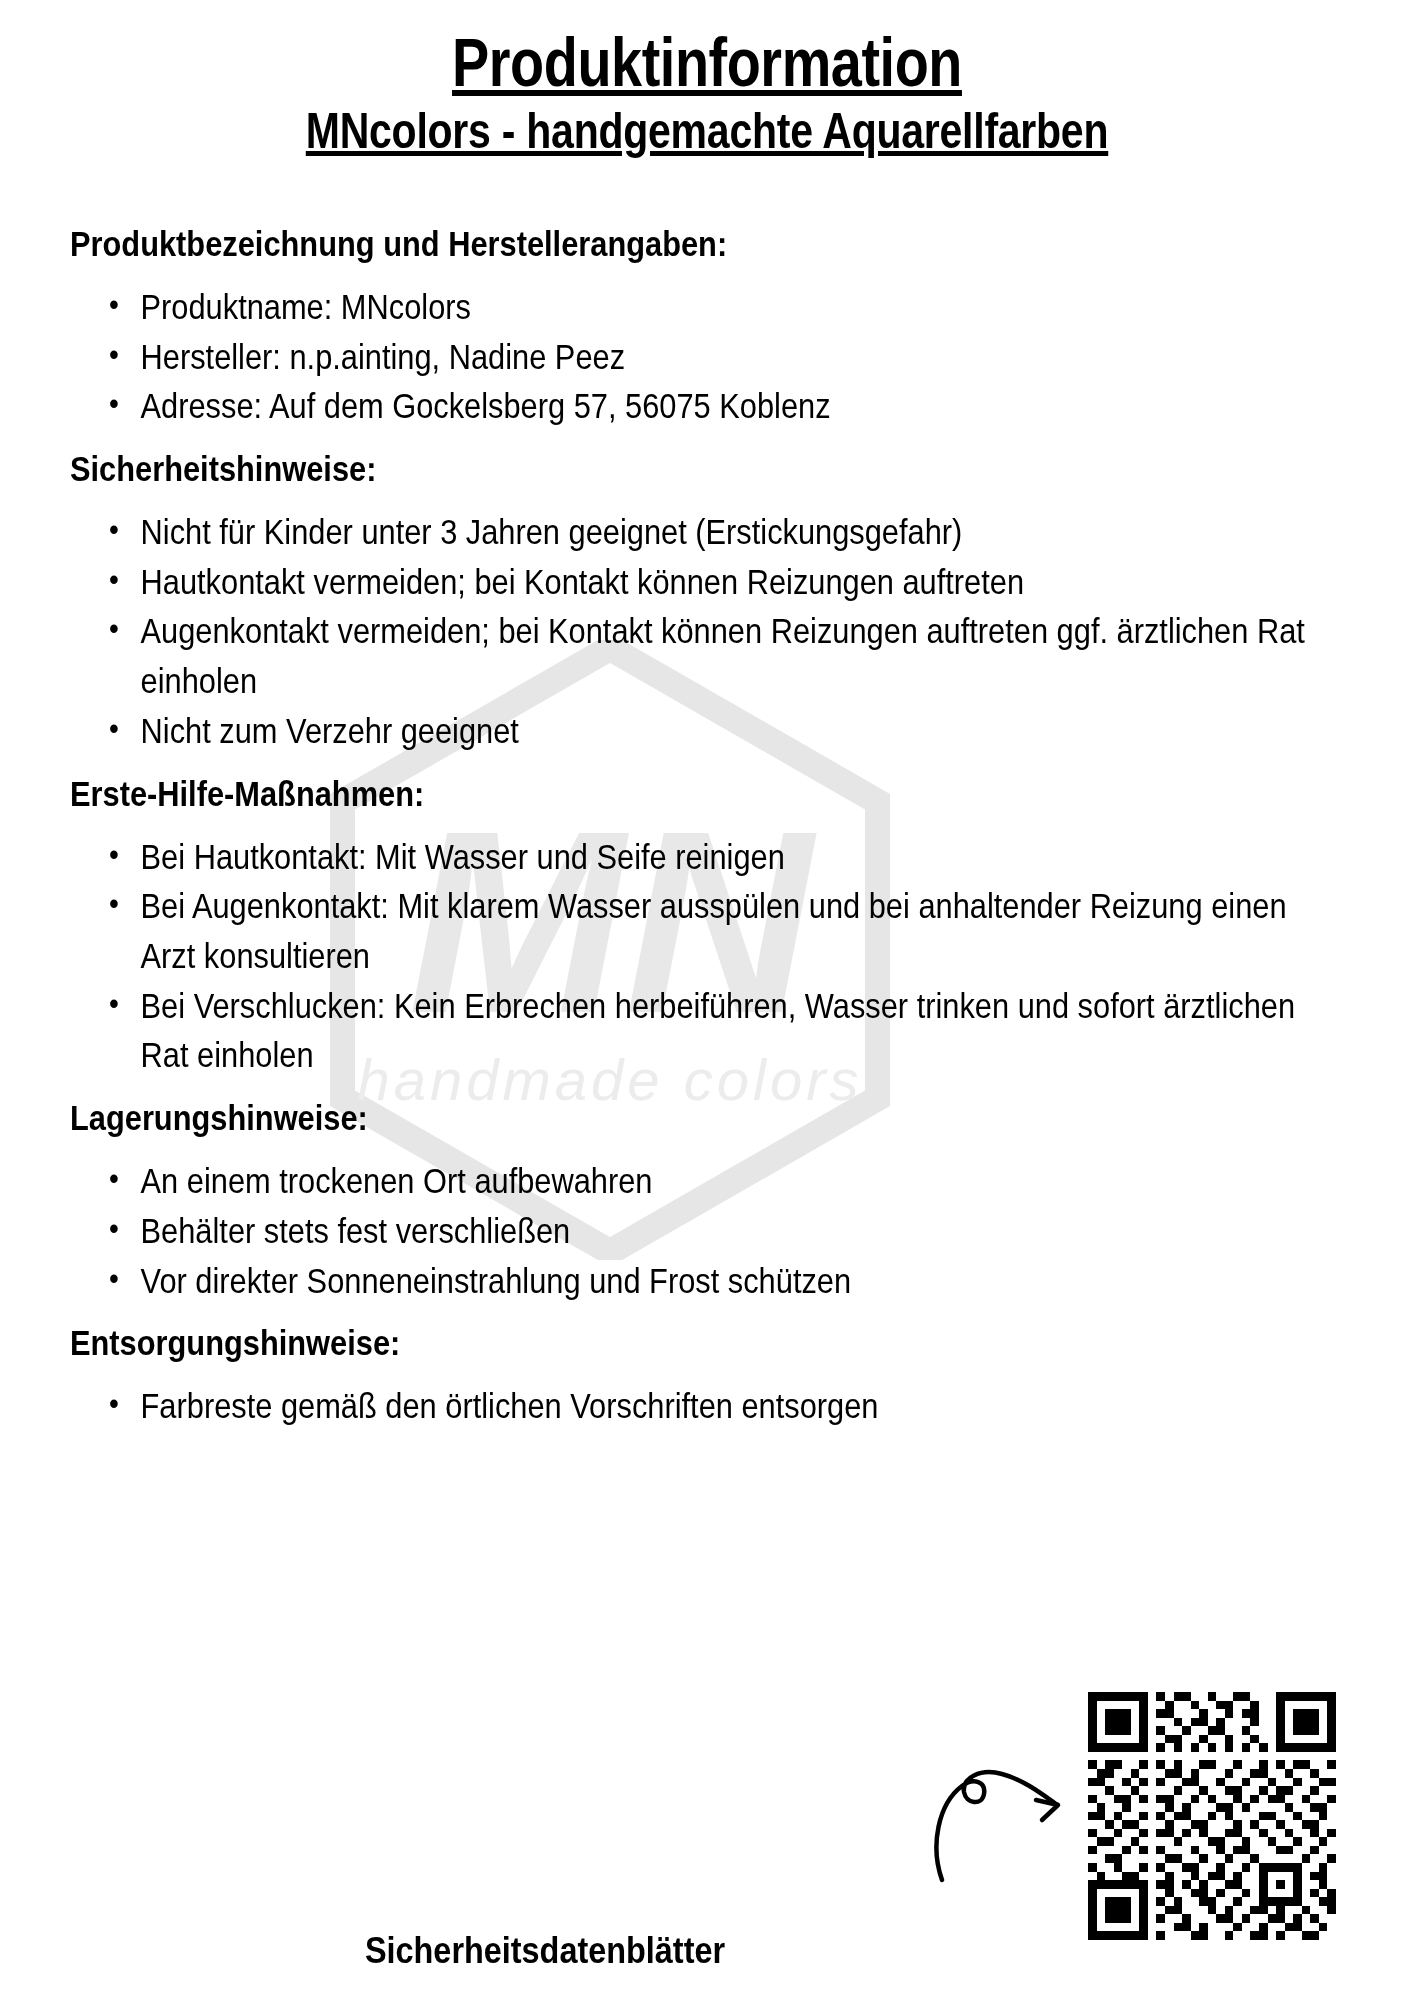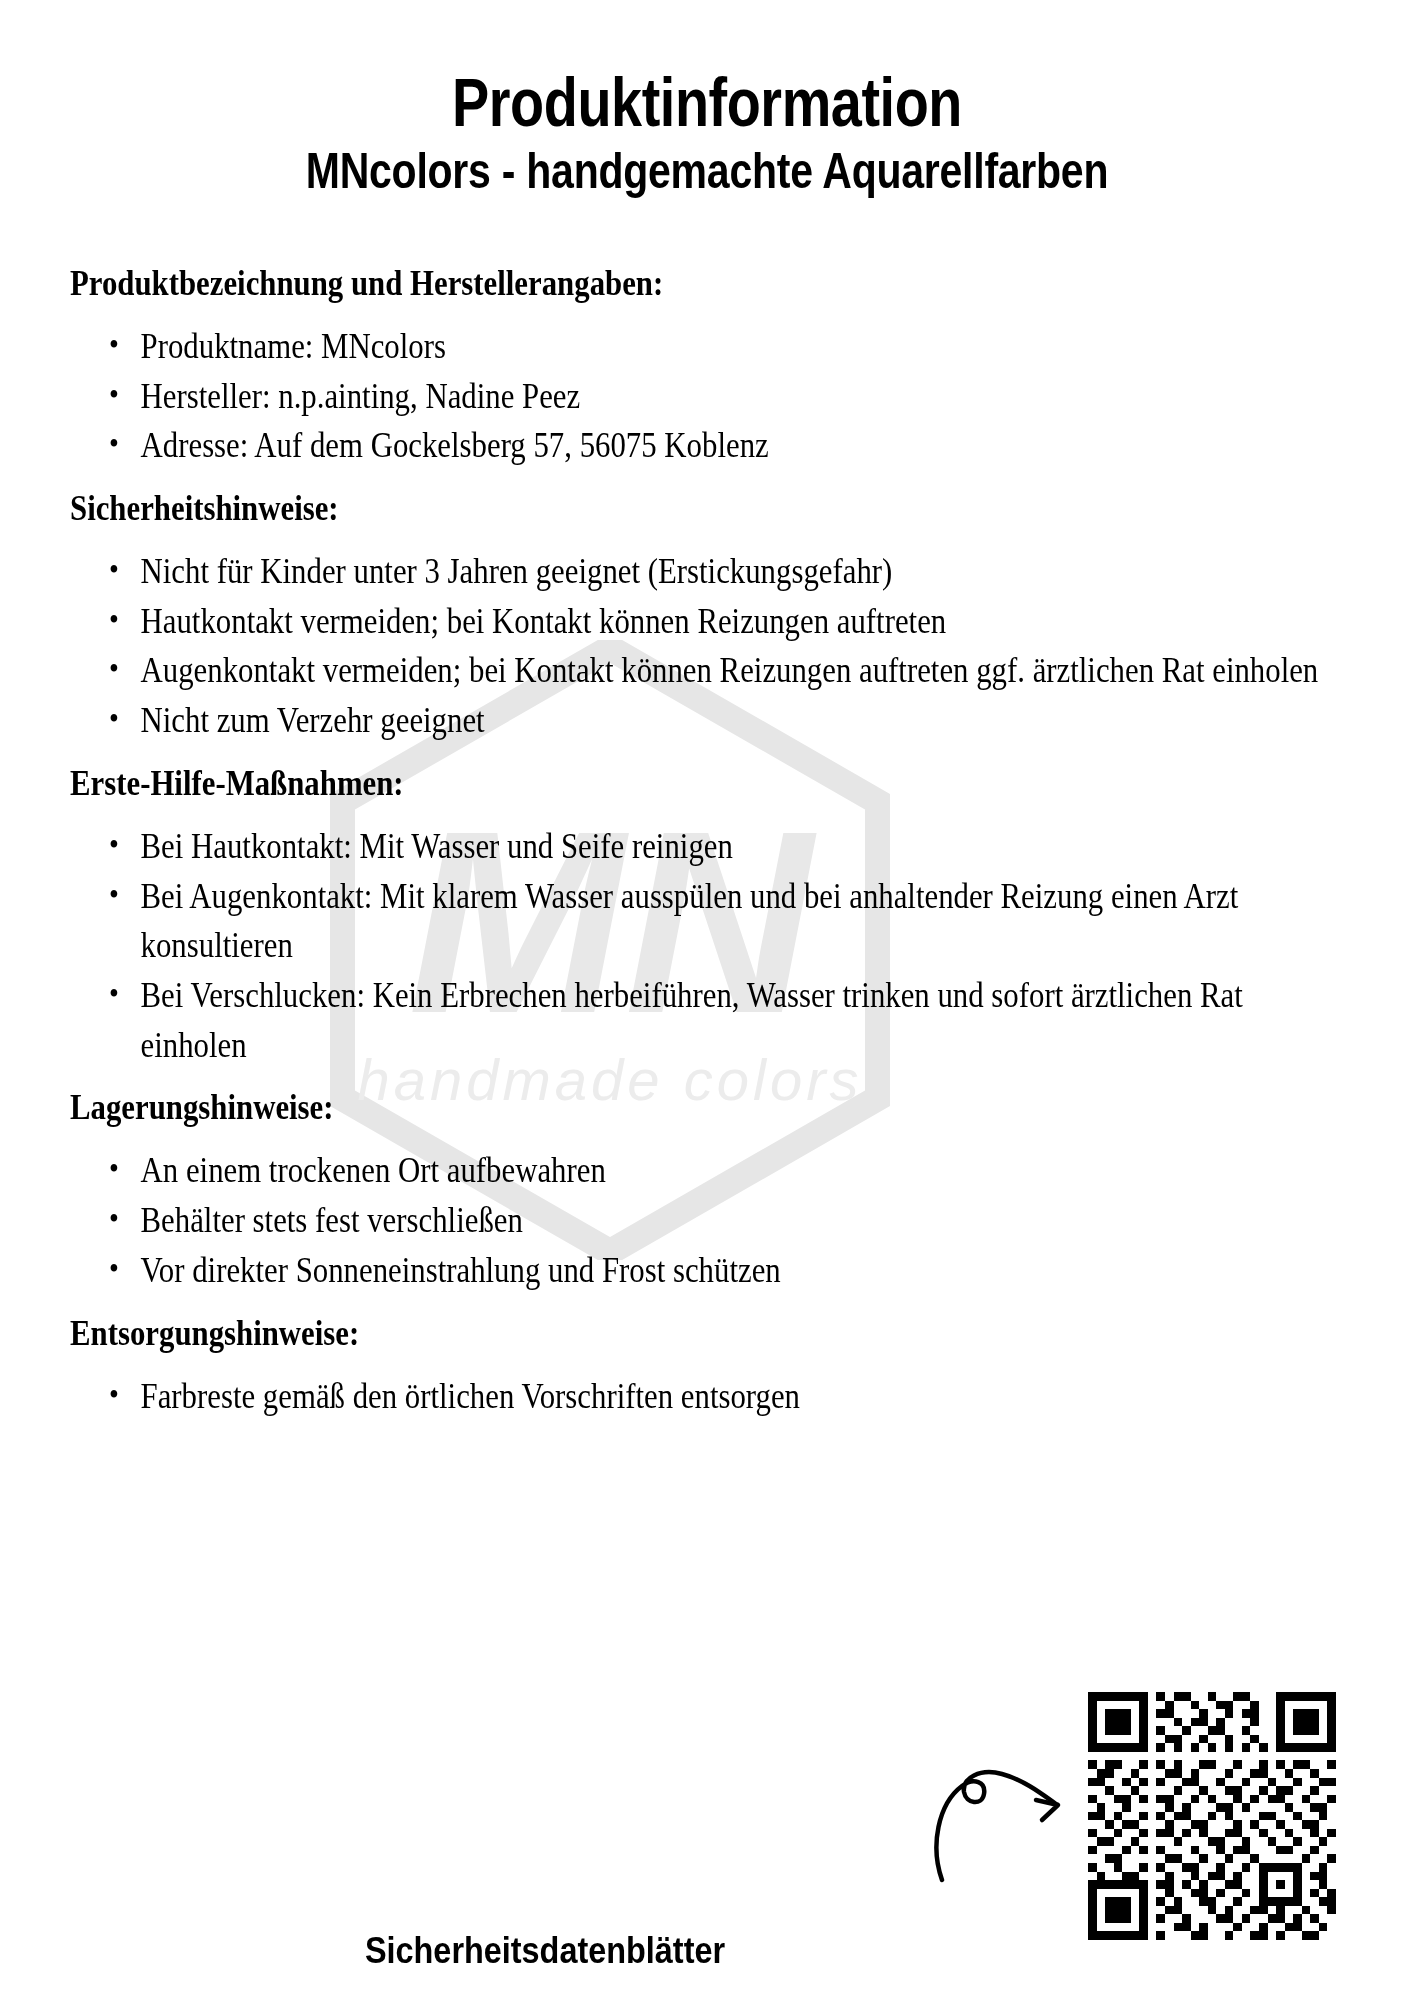--- a/index.html
+++ b/index.html
@@ -28,21 +28,22 @@
     z-index: 0;
     font-style: italic;
   }
   .watermark svg { display: block; width: 100%; height: 100%; }
 
   
   .header {
     position: relative;
     z-index: 2;
     text-align: center;
-    padding-top: 68px;
+    padding-top: 28px;
+    text-decoration: underline;
   }
   .title {
     font-size: 68px;
     font-weight: 700;
     letter-spacing: -0.5px;
     line-height: 1.02;
     transform: scaleX(0.82);
     transform-origin: center center;
     margin: 0;
     white-space: nowrap;
@@ -57,21 +58,21 @@
     margin: 8px 0 0 0;
     white-space: nowrap;
   }
 
   
   .content {
     position: relative;
     z-index: 2;
     margin: 64px 70px 0 70px;
   }
-  .section { margin: 0; font-family: Liberation Serif, serif; }
+  .section { margin: 0; }
   .section-head {
     font-size: 35px;
     font-weight: 700;
     line-height: 1.26;
     transform: scaleX(0.88);
     transform-origin: left center;
     width: 113.6%;
     white-space: nowrap;
   }
   .bullets {

